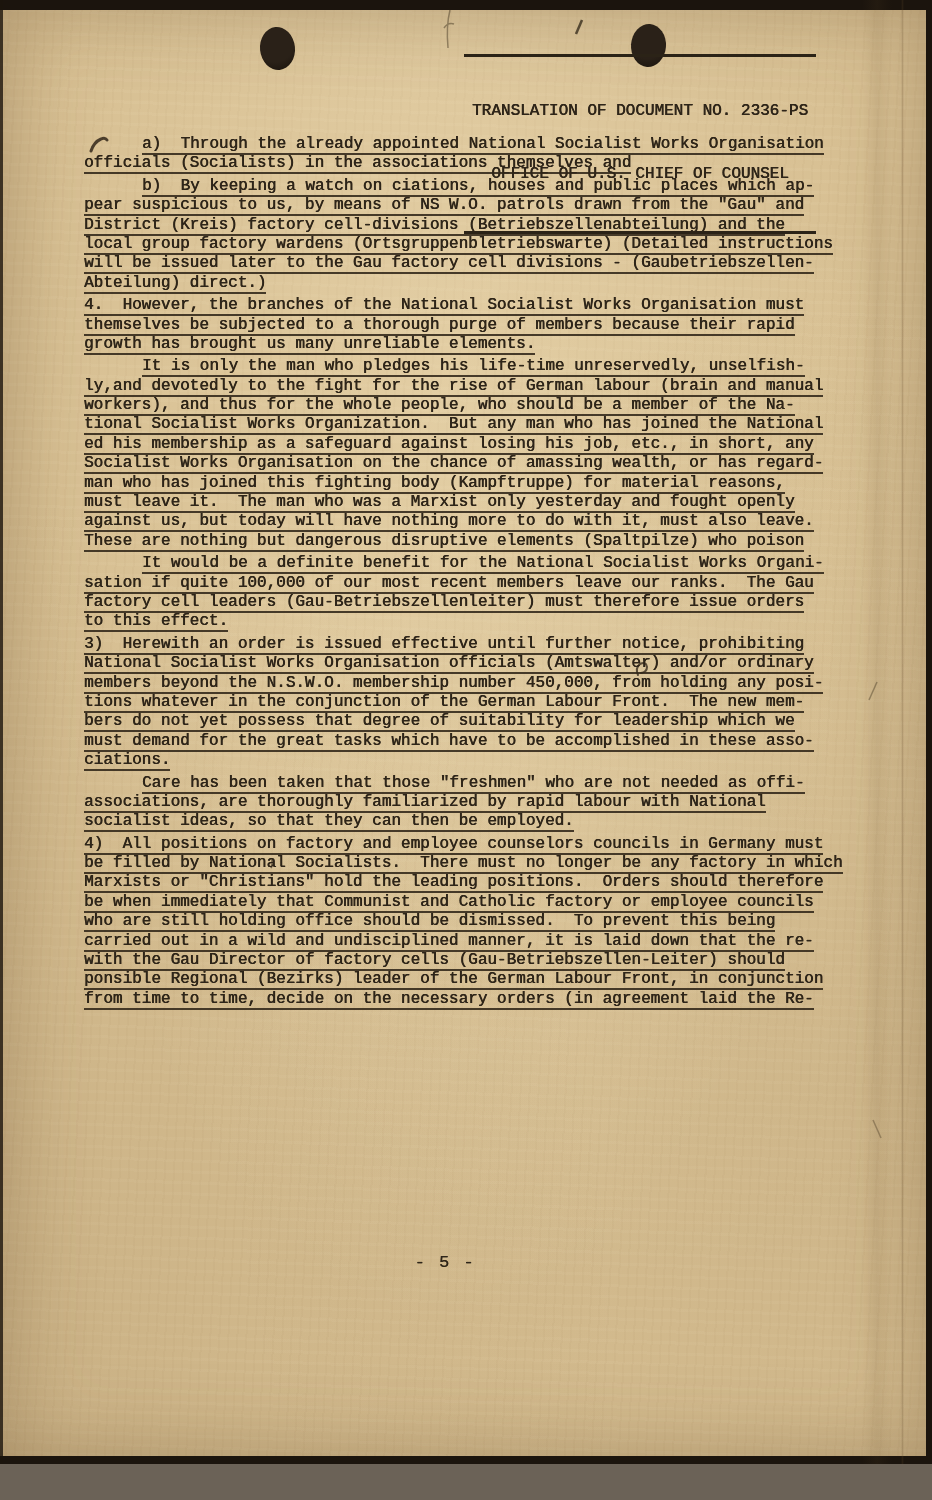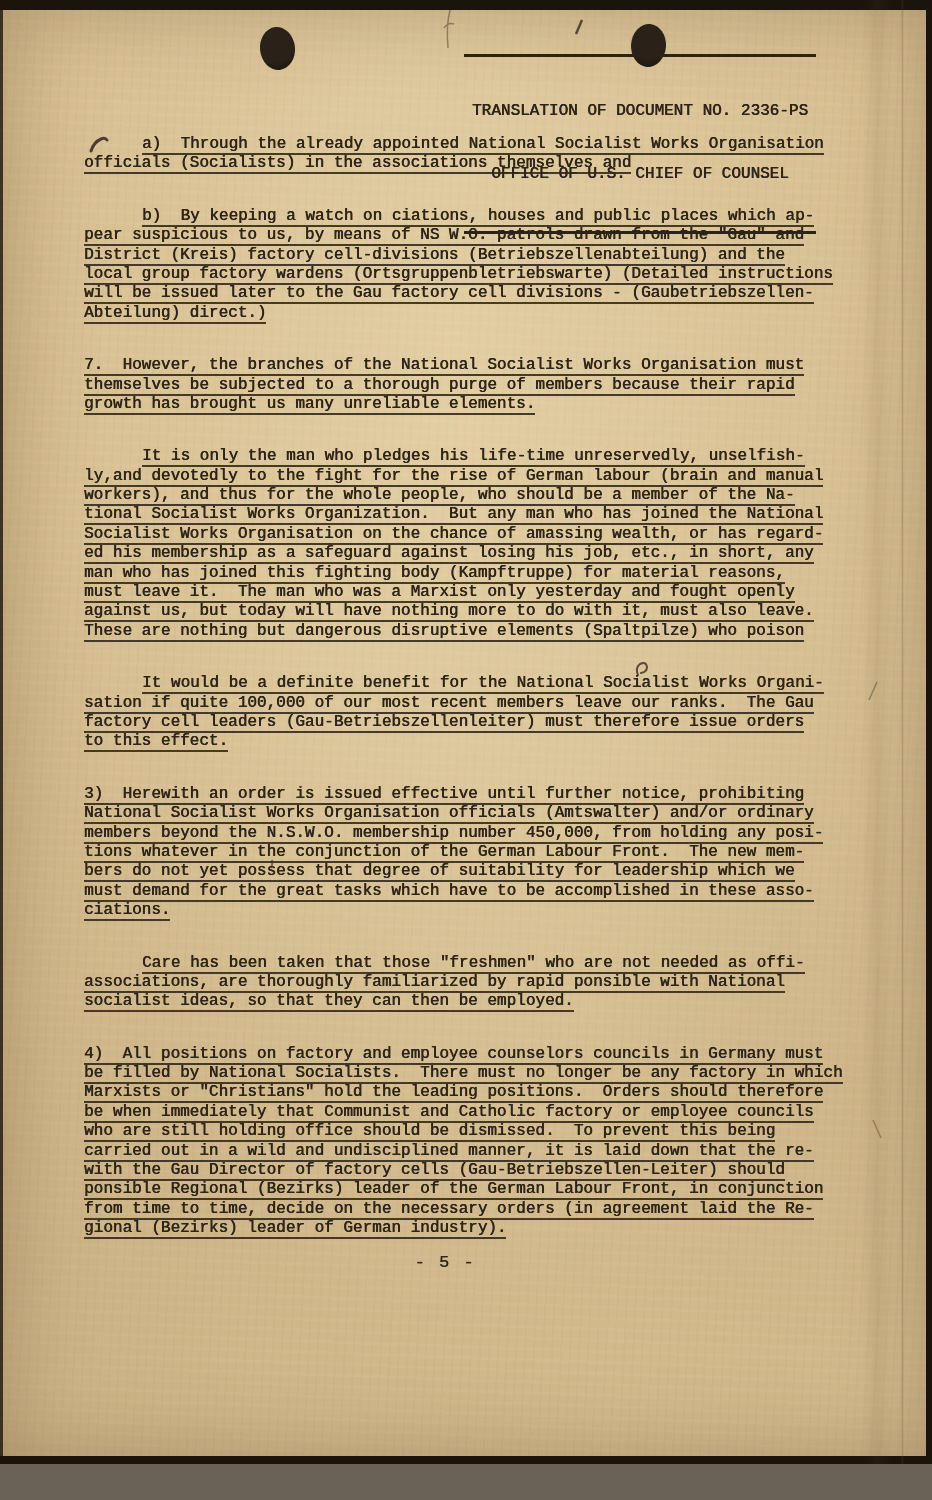--- a/index.html
+++ b/index.html
@@ -40,21 +40,21 @@
   .header-stamp{
     position:absolute;left:464px;top:54px;width:352px;
     border-top:3px solid #2b2317;border-bottom:3px solid #2b2317;
     padding:2px 0 4px 0;text-align:center;
     font-size:16px;line-height:21px;white-space:pre;
     text-shadow:0.5px 0 0 currentColor, 0 0.4px 0 rgba(46,37,23,0.6);
   }
 
   
   .doc-body{position:absolute;left:84px;top:135px;width:778px;}
-  .para{margin:0 0 33px 0;}
+  .para{margin:0 0 3px 0;}
   .tline{height:19.4px;line-height:19.4px;font-size:16px;white-space:pre;}
   .tline span{
     border-bottom:2px solid rgba(48,37,24,0.88);
     text-shadow:0.5px 0 0 currentColor, 0 0.4px 0 rgba(46,37,23,0.45);
   }
   .indent .tline:first-child span{margin-left:58px;}
 
   .page-number{
     position:absolute;left:370px;top:1253px;width:150px;text-align:center;
     font-size:17px;white-space:pre;letter-spacing:2px;
@@ -131,32 +131,32 @@
     <div class="para indent">
       <div class="tline"><span>b)  By keeping a watch on ciations, houses and public places which ap-</span></div>
       <div class="tline"><span>pear suspicious to us, by means of NS W.O. patrols drawn from the "Gau" and</span></div>
       <div class="tline"><span>District (Kreis) factory cell-divisions (Betriebszellenabteilung) and the</span></div>
       <div class="tline"><span>local group factory wardens (Ortsgruppenbletriebswarte) (Detailed instructions</span></div>
       <div class="tline"><span>will be issued later to the Gau factory cell divisions - (Gaubetriebszellen-</span></div>
       <div class="tline"><span>Abteilung) direct.)</span></div>
     </div>
 
     <div class="para">
-      <div class="tline"><span>7.  However, the branches of the National Socialist Works Organisation must</span></div>
+      <div class="tline"><span>4.  However, the branches of the National Socialist Works Organisation must</span></div>
       <div class="tline"><span>themselves be subjected to a thorough purge of members because their rapid</span></div>
       <div class="tline"><span>growth has brought us many unreliable elements.</span></div>
     </div>
 
     <div class="para indent">
       <div class="tline"><span>It is only the man who pledges his life-time unreservedly, unselfish-</span></div>
       <div class="tline"><span>ly,and devotedly to the fight for the rise of German labour (brain and manual</span></div>
       <div class="tline"><span>workers), and thus for the whole people, who should be a member of the Na-</span></div>
       <div class="tline"><span>tional Socialist Works Organization.  But any man who has joined the National</span></div>
+      <div class="tline"><span>ed his membership as a safeguard against losing his job, etc., in short, any</span></div>
       <div class="tline"><span>Socialist Works Organisation on the chance of amassing wealth, or has regard-</span></div>
-      <div class="tline"><span>ed his membership as a safeguard against losing his job, etc., in short, any</span></div>
       <div class="tline"><span>man who has joined this fighting body (Kampftruppe) for material reasons,</span></div>
       <div class="tline"><span>must leave it.  The man who was a Marxist only yesterday and fought openly</span></div>
       <div class="tline"><span>against us, but today will have nothing more to do with it, must also leave.</span></div>
       <div class="tline"><span>These are nothing but dangerous disruptive elements (Spaltpilze) who poison</span></div>
     </div>
 
     <div class="para indent">
       <div class="tline"><span>It would be a definite benefit for the National Socialist Works Organi-</span></div>
       <div class="tline"><span>sation if quite 100,000 of our most recent members leave our ranks.  The Gau</span></div>
       <div class="tline"><span>factory cell leaders (Gau-Betriebszellenleiter) must therefore issue orders</span></div>
@@ -168,34 +168,33 @@
       <div class="tline"><span>National Socialist Works Organisation officials (Amtswalter) and/or ordinary</span></div>
       <div class="tline"><span>members beyond the N.S.W.O. membership number 450,000, from holding any posi-</span></div>
       <div class="tline"><span>tions whatever in the conjunction of the German Labour Front.  The new mem-</span></div>
       <div class="tline"><span>bers do not yet possess that degree of suitability for leadership which we</span></div>
       <div class="tline"><span>must demand for the great tasks which have to be accomplished in these asso-</span></div>
       <div class="tline"><span>ciations.</span></div>
     </div>
 
     <div class="para indent">
       <div class="tline"><span>Care has been taken that those "freshmen" who are not needed as offi-</span></div>
-      <div class="tline"><span>associations, are thoroughly familiarized by rapid ponsible with National</span></div>
+      <div class="tline"><span>associations, are thoroughly familiarized by rapid labour with National</span></div>
       <div class="tline"><span>socialist ideas, so that they can then be employed.</span></div>
     </div>
 
     <div class="para">
       <div class="tline"><span>4)  All positions on factory and employee counselors councils in Germany must</span></div>
       <div class="tline"><span>be filled by National Socialists.  There must no longer be any factory in which</span></div>
       <div class="tline"><span>Marxists or "Christians" hold the leading positions.  Orders should therefore</span></div>
       <div class="tline"><span>be when immediately that Communist and Catholic factory or employee councils</span></div>
       <div class="tline"><span>who are still holding office should be dismissed.  To prevent this being</span></div>
       <div class="tline"><span>carried out in a wild and undisciplined manner, it is laid down that the re-</span></div>
       <div class="tline"><span>with the Gau Director of factory cells (Gau-Betriebszellen-Leiter) should</span></div>
       <div class="tline"><span>ponsible Regional (Bezirks) leader of the German Labour Front, in conjunction</span></div>
       <div class="tline"><span>from time to time, decide on the necessary orders (in agreement laid the Re-</span></div>
-      <div class="tline"><span>gional (Bezirks) leader of German industry).</span></div>
     </div>
 
   </div>
 
   <div class="page-number">- 5 -</div>
 
 </div>
 
 </body></html>

